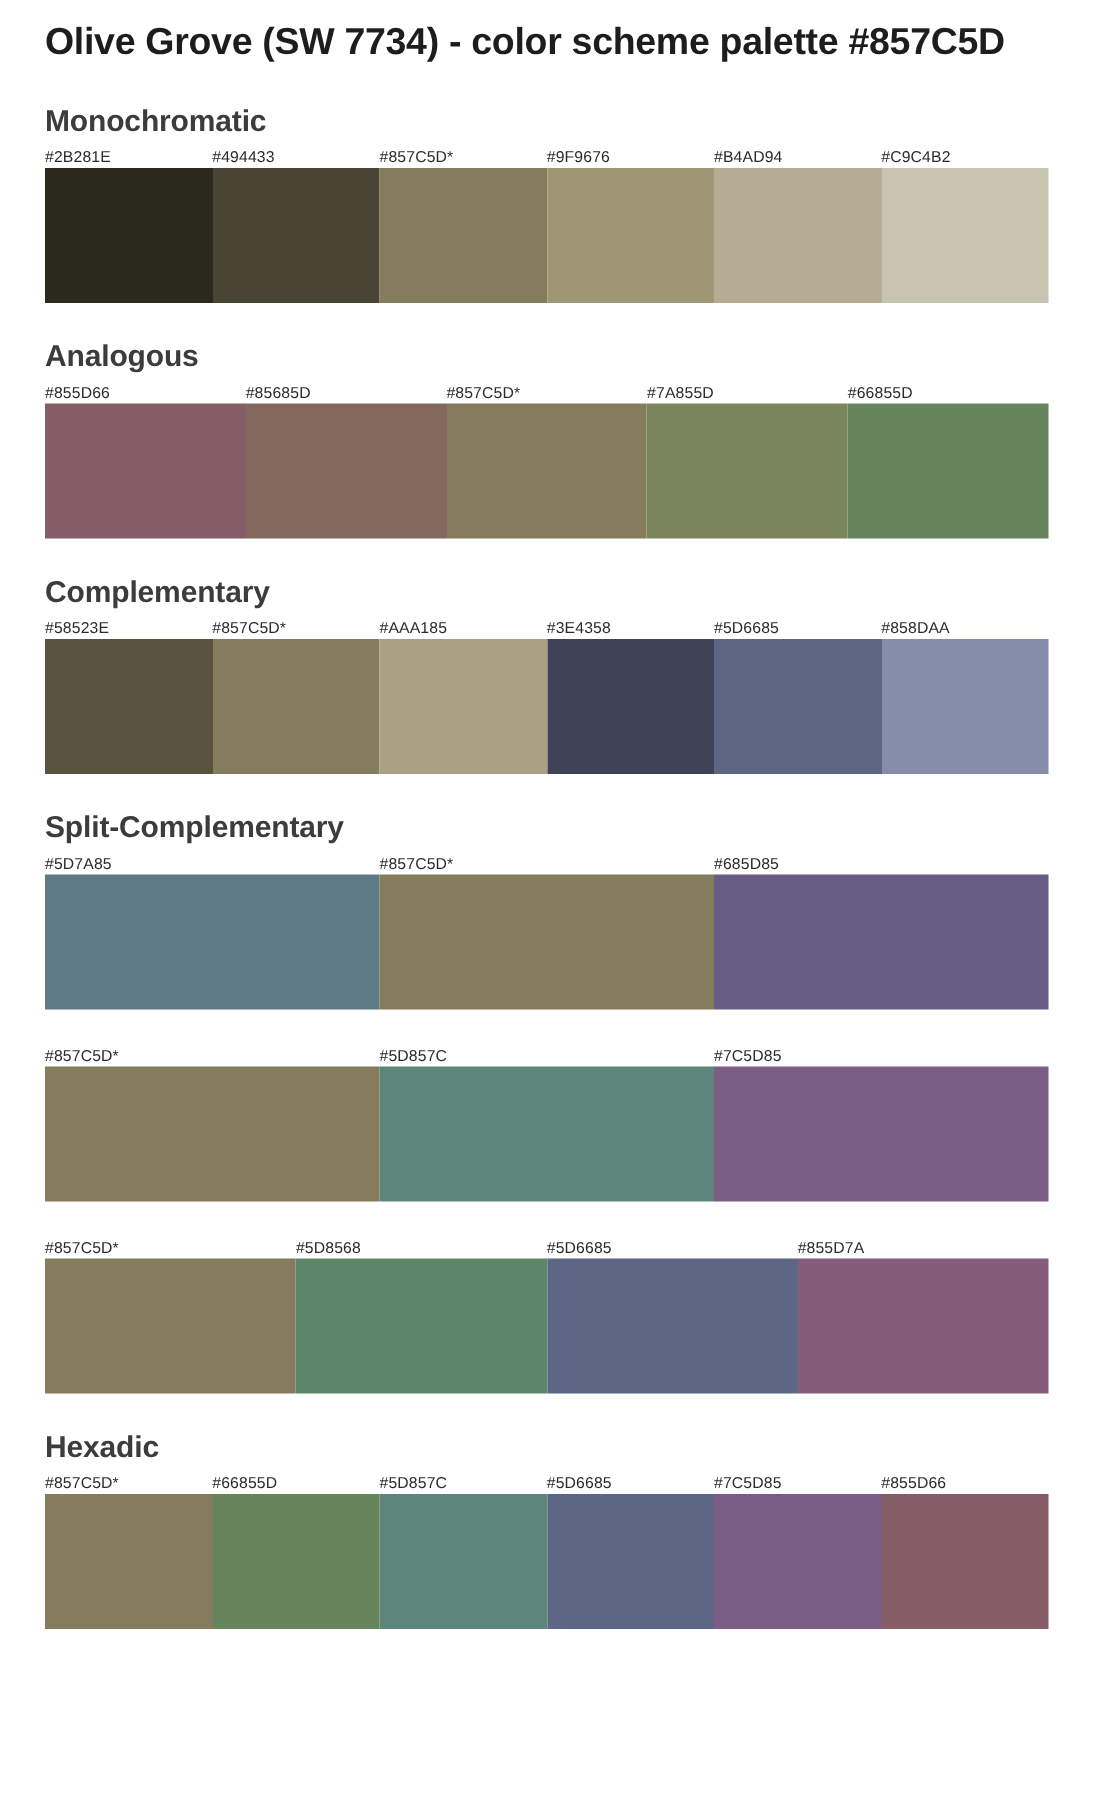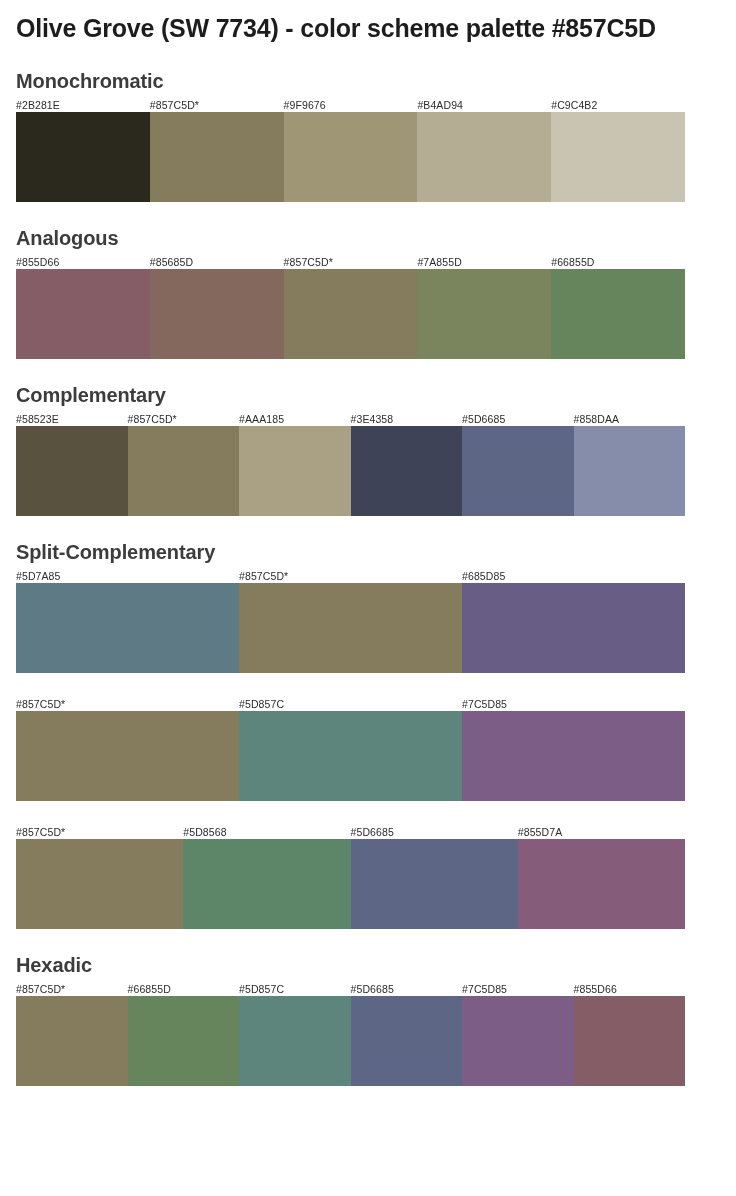--- a/index.html
+++ b/index.html
@@ -8,21 +8,21 @@
     height: 1196px;
     background: #ffffff;
     font-family: "Liberation Sans", sans-serif;
     -webkit-font-smoothing: antialiased;
   }
   .page {
     width: 613px;
     height: 1196px;
     position: relative;
     background: #ffffff;
-    padding: 0 16px;
+    padding: 0 30px;
   }
   .page-title {
     font-size: 25px;
     font-weight: bold;
     color: #1d1d1d;
     line-height: 1.32;
     letter-spacing: -0.2px;
     padding-top: 12px;
     width: 670px;
   }
@@ -79,20 +79,24 @@
 
   <div class="sections">
       <div class="section">
         <div class="section-heading">Monochromatic</div>
         <div class="swatch-row">
           <div class="swatch">
             <div class="swatch-label">#2B281E</div>
             <div class="swatch-chip" style="background-color: rgb(43, 40, 30);"></div>
           </div>
           <div class="swatch">
+            <div class="swatch-label">#494433</div>
+            <div class="swatch-chip" style="background-color: rgb(73, 68, 51);"></div>
+          </div>
+          <div class="swatch">
             <div class="swatch-label">#857C5D*</div>
             <div class="swatch-chip" style="background-color: rgb(133, 124, 93);"></div>
           </div>
           <div class="swatch">
             <div class="swatch-label">#9F9676</div>
             <div class="swatch-chip" style="background-color: rgb(159, 150, 118);"></div>
           </div>
           <div class="swatch">
             <div class="swatch-label">#B4AD94</div>
             <div class="swatch-chip" style="background-color: rgb(180, 173, 148);"></div>

